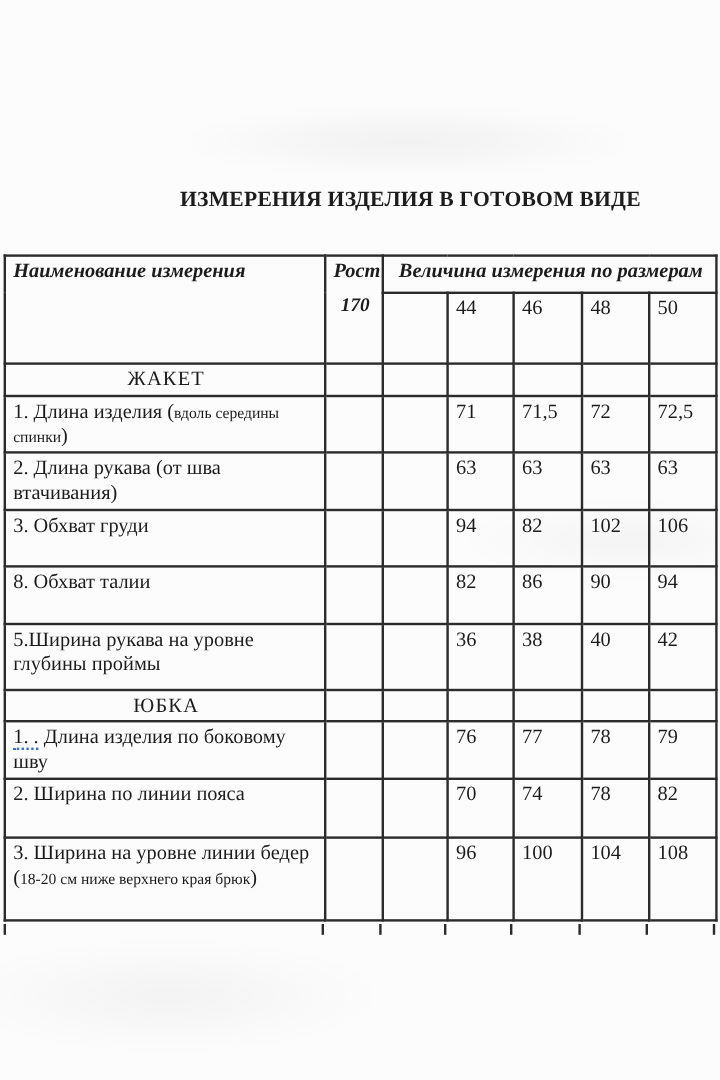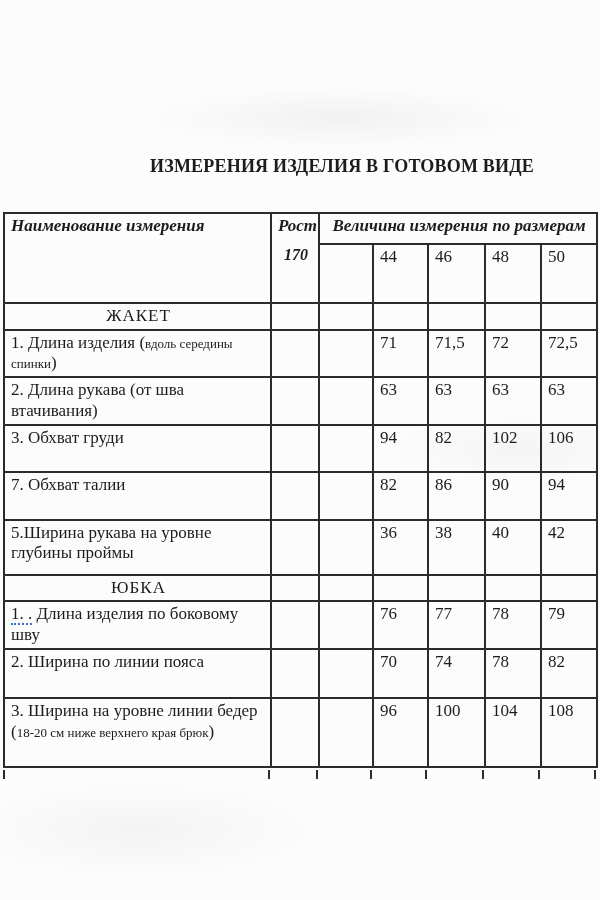--- a/index.html
+++ b/index.html
@@ -110,21 +110,21 @@
         <td>3. Обхват груди</td>
         <td></td>
           <td></td>
         <td class="val">94</td>
         <td class="val">82</td>
         <td class="val">102</td>
         <td class="val">106</td>
       </tr>
 
       <tr style="height:48px">
-        <td>7. Обхват талии</td>
+        <td>8. Обхват талии</td>
         <td></td>
           <td></td>
         <td class="val">82</td>
         <td class="val">86</td>
         <td class="val">90</td>
         <td class="val">94</td>
       </tr>
 
       <tr style="height:55px">
         <td>5.Ширина рукава на уровне глубины проймы</td>

